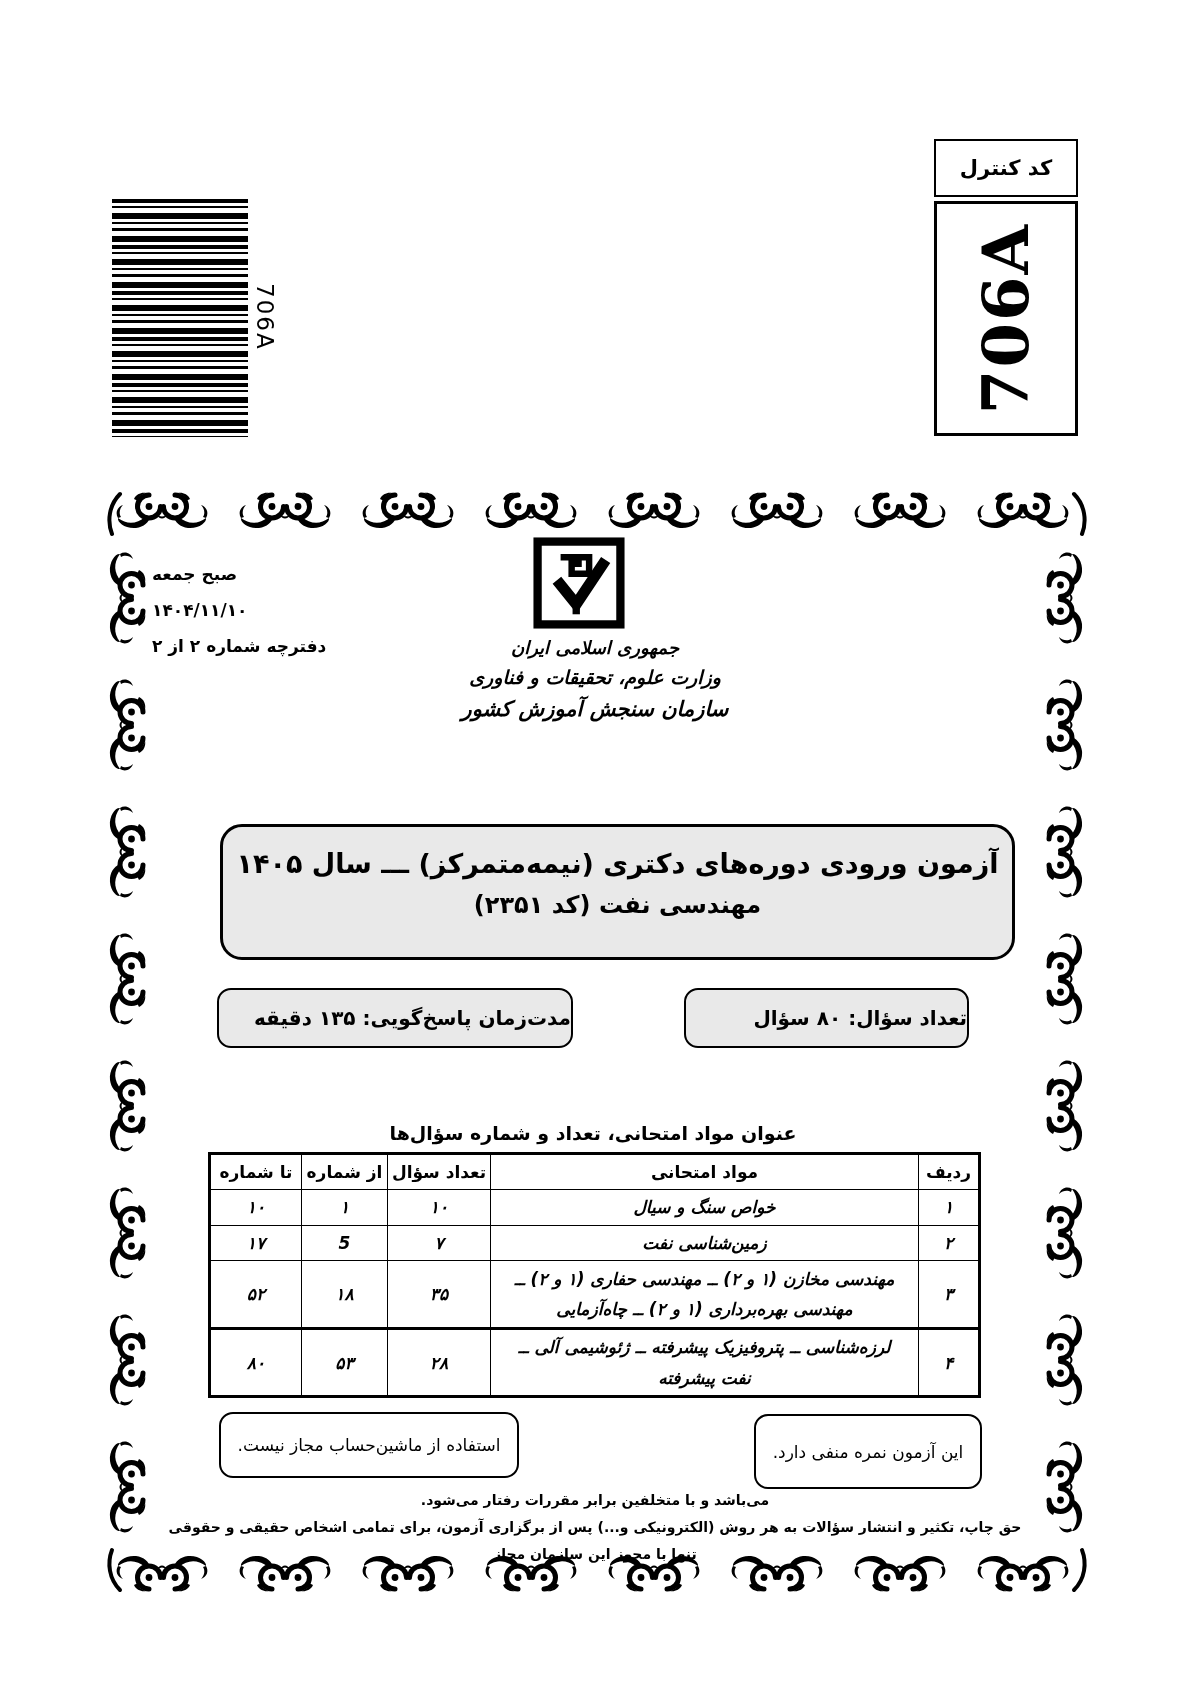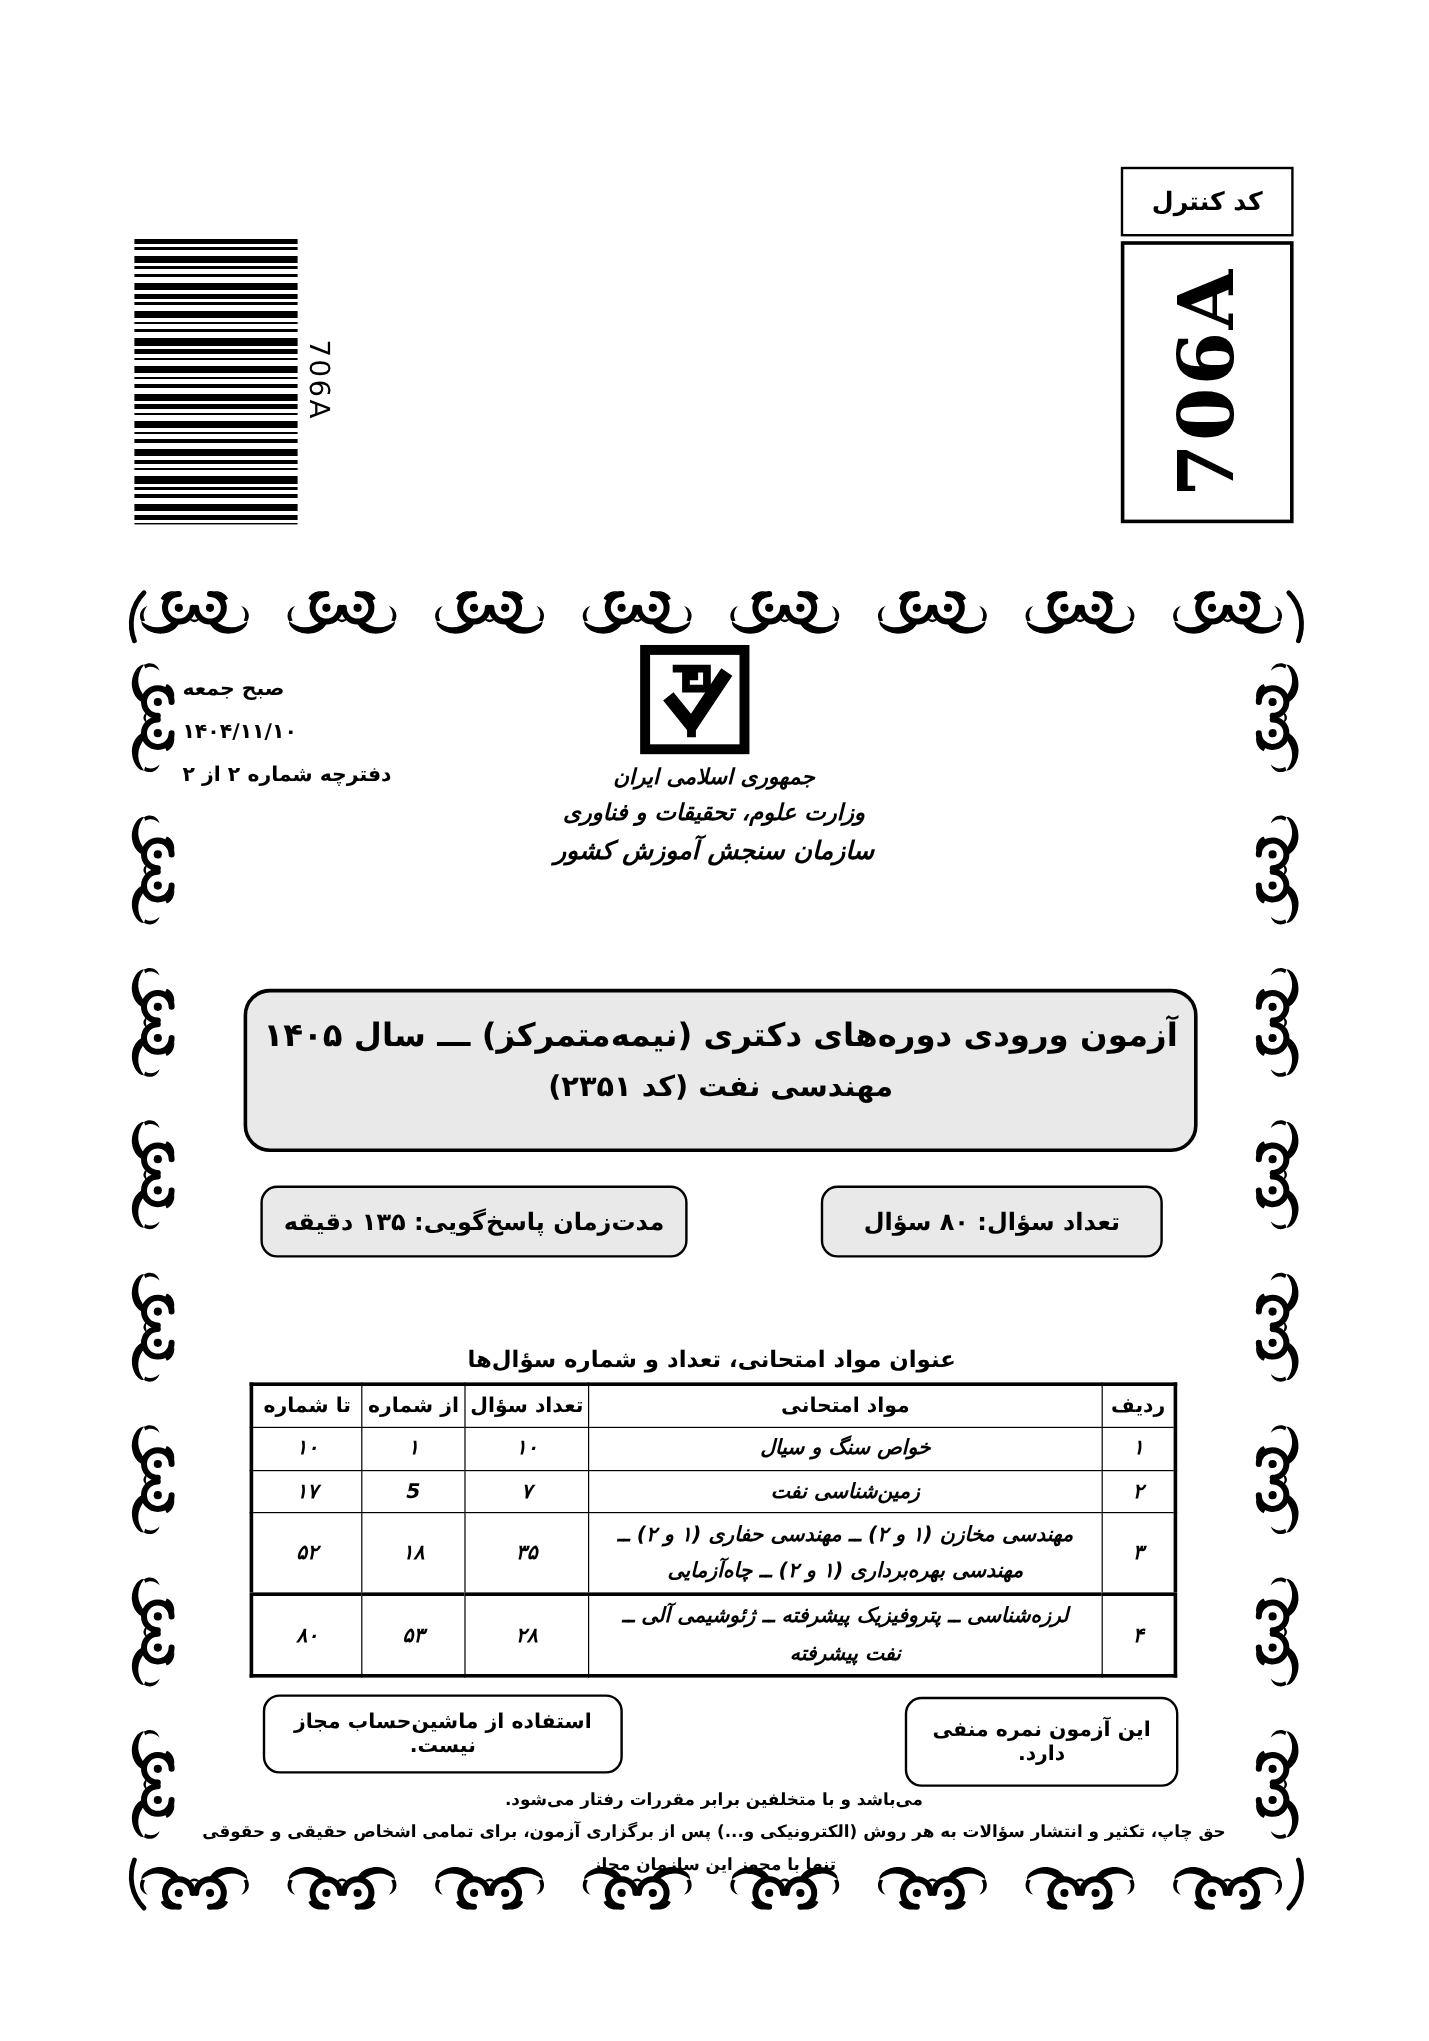--- a/index.html
+++ b/index.html
@@ -38,48 +38,48 @@
   .dateblock { position:absolute; left:152px; top:556px; width:195px; text-align:left;
     font-weight:bold; font-size:17px; line-height:36px; }
   .logo { position:absolute; left:533px; top:537px; width:92px; height:92px; }
   .orgblock { position:absolute; left:440px; top:634px; width:310px; text-align:center;
     font-style:italic; font-weight:bold; }
   .orgblock .l1 { font-size:18px; line-height:28px; }
   .orgblock .l2 { font-size:19px; line-height:31px; }
   .orgblock .l3 { font-size:21px; line-height:33px; }
 
   
-  .titlebox { position:absolute; left:203px; top:824px; width:795px; height:136px;
+  .titlebox { position:absolute; left:220px; top:824px; width:795px; height:136px;
     background:#e9e9e9; border:3px solid #000; border-radius:22px; text-align:center; }
   .titlebox .t1 { margin-top:21px; font-weight:bold; font-size:27px; }
   .titlebox .t2 { margin-top:12px; font-weight:bold; font-size:24px; }
   .pill { position:absolute; top:988px; height:60px; background:#e9e9e9;
     border:2.5px solid #000; border-radius:14px; display:flex; align-items:center;
-    justify-content:center; font-weight:bold; font-size:20px; }
+    font-weight:bold; font-size:20px; }
   .pill-count    { left:684px; width:285px; }
   .pill-duration { left:217px; width:356px; }
 
   
   .tbl-title { position:absolute; left:208px; top:1122px; width:770px; text-align:center;
     font-weight:bold; font-size:19px; }
   table.exam { position:absolute; left:208px; top:1152px; width:770px;
     border-collapse:collapse; table-layout:fixed; }
   table.exam th, table.exam td { border:1.5px solid #000; text-align:center;
     vertical-align:middle; font-weight:bold; font-size:17px; }
   table.exam { border:3px solid #000; }
   table.exam thead th { height:36px; }
   table.exam td { height:33px;font-style:italic; }
   tr.r3 td { height:68px; }
   tr.r4 td { height:34px; border-top:3px solid #000; }
   td.subj { text-align:right; padding:2px 10px; font-size:16.5px; line-height:1.8; }
   tr.r4 td.subj { text-align:center; }
 
   
   .notice { position:absolute; background:#fff; border:2.5px solid #000; border-radius:14px;
-    display:flex; align-items:center; justify-content:center; font-weight:bold;
+    display:flex; align-items:center; justify-content:center; font-weight:normal;
     font-size:17px; text-align:center; }
   .notice-negative   { left:754px; top:1414px; width:228px; height:75px; }
   .notice-calculator { left:219px; top:1412px; width:300px; height:66px; }
   .footer { position:absolute; left:165px; top:1487px; width:860px; text-align:center;
     font-weight:bold; font-size:14px; line-height:27px; }
 </style>
 </head>
 <body>
 
 <div class="page">

